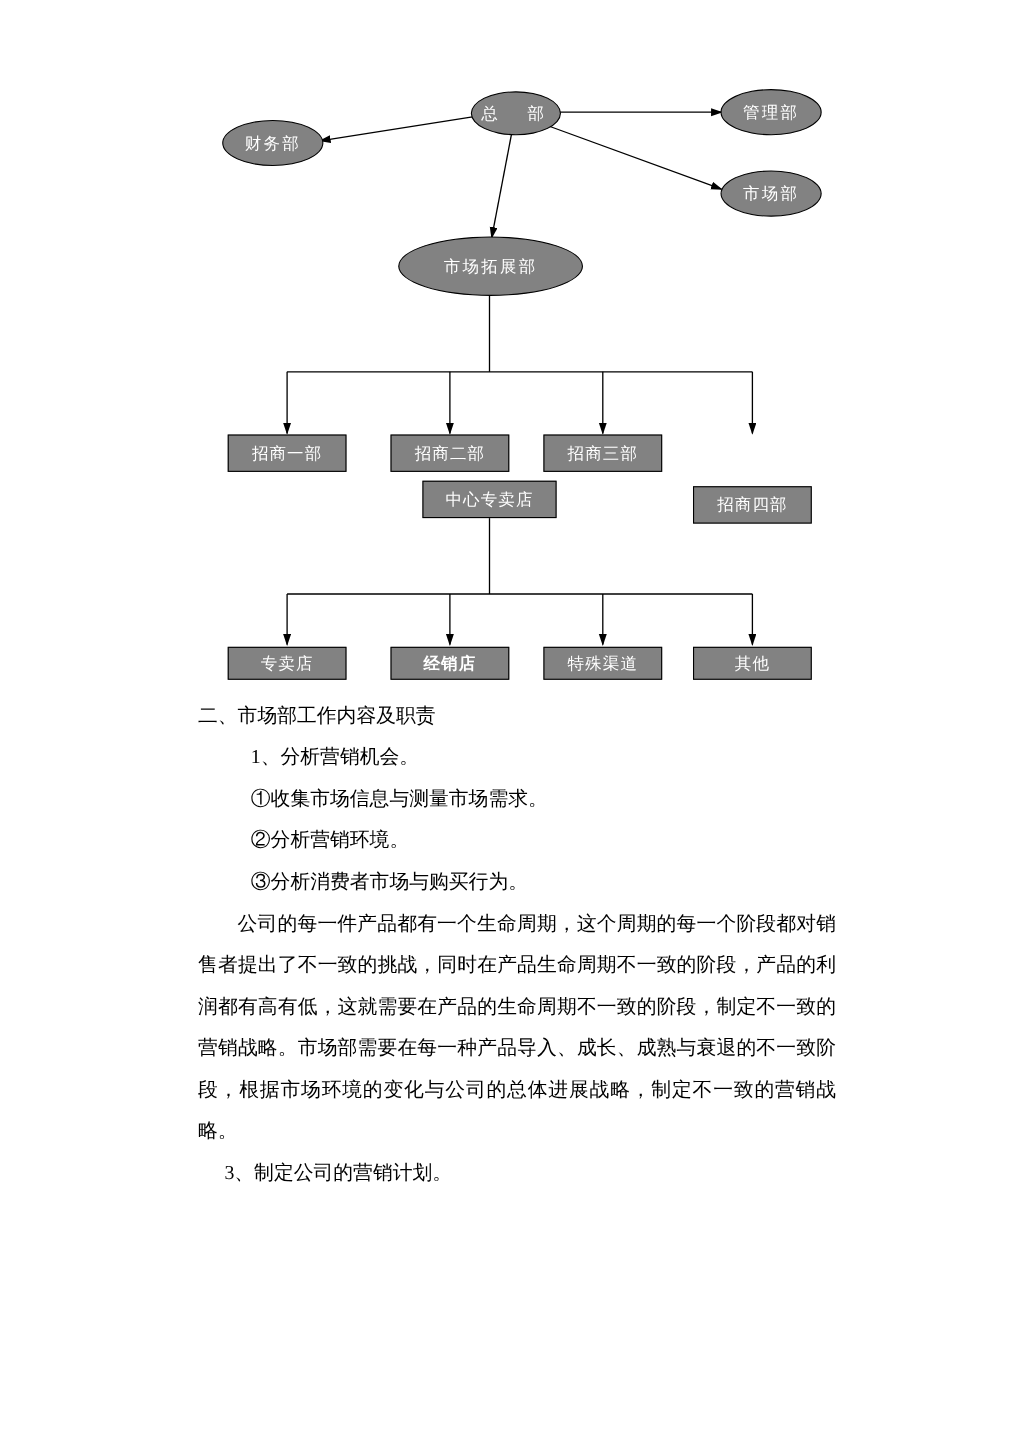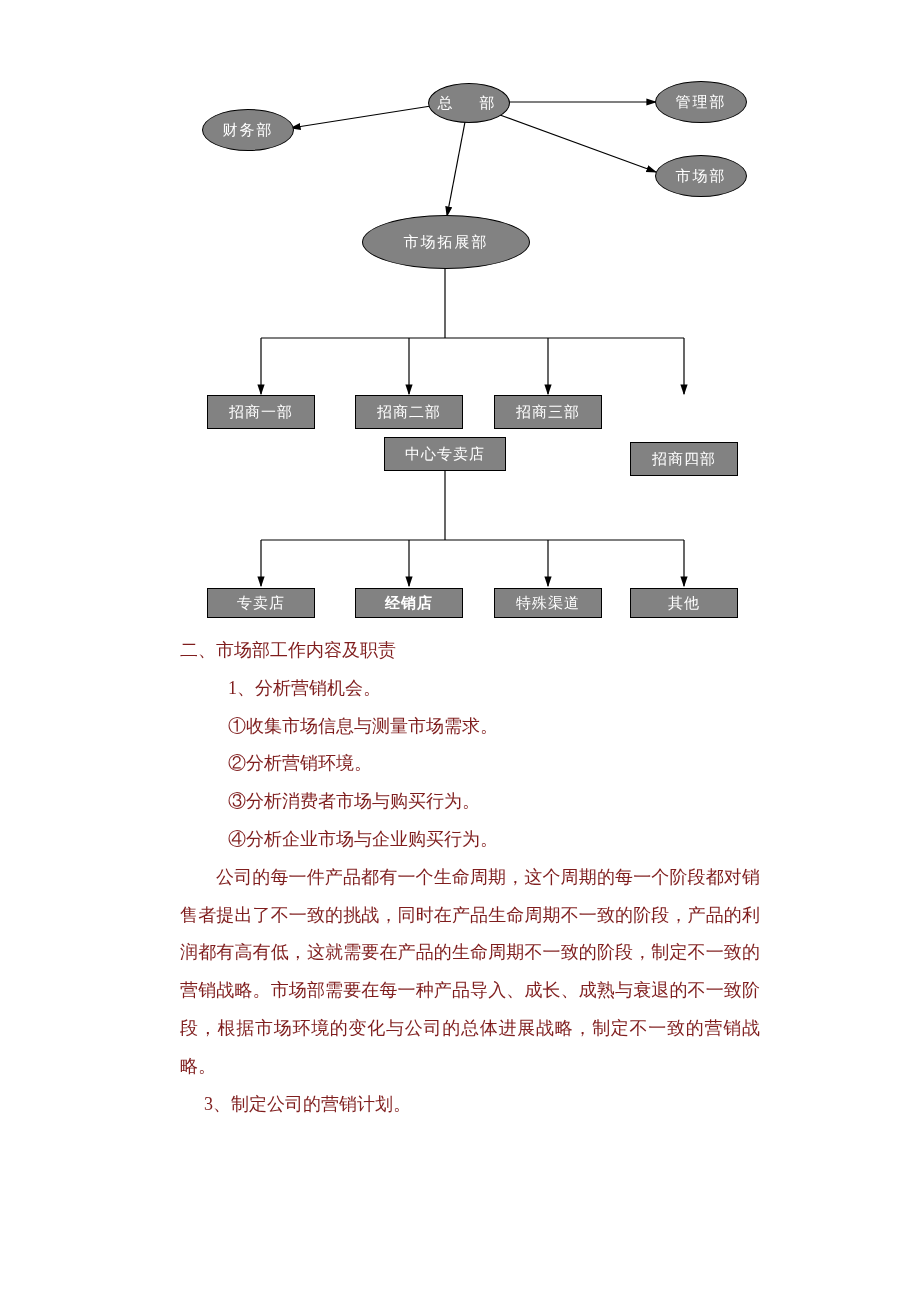--- a/index.html
+++ b/index.html
@@ -45,21 +45,21 @@
     width: 920px; height: 630px;
     pointer-events: none;
   }
   .content {
     position: absolute;
     left: 180px;
     top: 632px;
     width: 580px;
     font-size: 18px;
     line-height: 2.1;
-    color: #7f1d1d;
+    color: #000000;
   }
   .heading {
     margin-left: 0;
   }
   .indent1 {
     margin-left: 48px;
   }
   .para {
     text-indent: 2em;
     margin-left: 0;
@@ -126,16 +126,15 @@
   <div class="rect" style="left:494px; top:588px; width:108px; height:30px;">特殊渠道</div>
   <div class="rect" style="left:630px; top:588px; width:108px; height:30px;">其他</div>
 </div>
 
 <div class="content">
   <div class="heading">二、市场部工作内容及职责</div>
   <div class="indent1">1、分析营销机会。</div>
   <div class="indent1">①收集市场信息与测量市场需求。</div>
   <div class="indent1">②分析营销环境。</div>
   <div class="indent1">③分析消费者市场与购买行为。</div>
-  <div class="indent1">④分析企业市场与企业购买行为。</div>
   <div class="para">公司的每一件产品都有一个生命周期，这个周期的每一个阶段都对销售者提出了不一致的挑战，同时在产品生命周期不一致的阶段，产品的利润都有高有低，这就需要在产品的生命周期不一致的阶段，制定不一致的营销战略。市场部需要在每一种产品导入、成长、成熟与衰退的不一致阶段，根据市场环境的变化与公司的总体进展战略，制定不一致的营销战略。</div>
   <div class="n3">3、制定公司的营销计划。</div>
 </div>
 
 </body></html>

